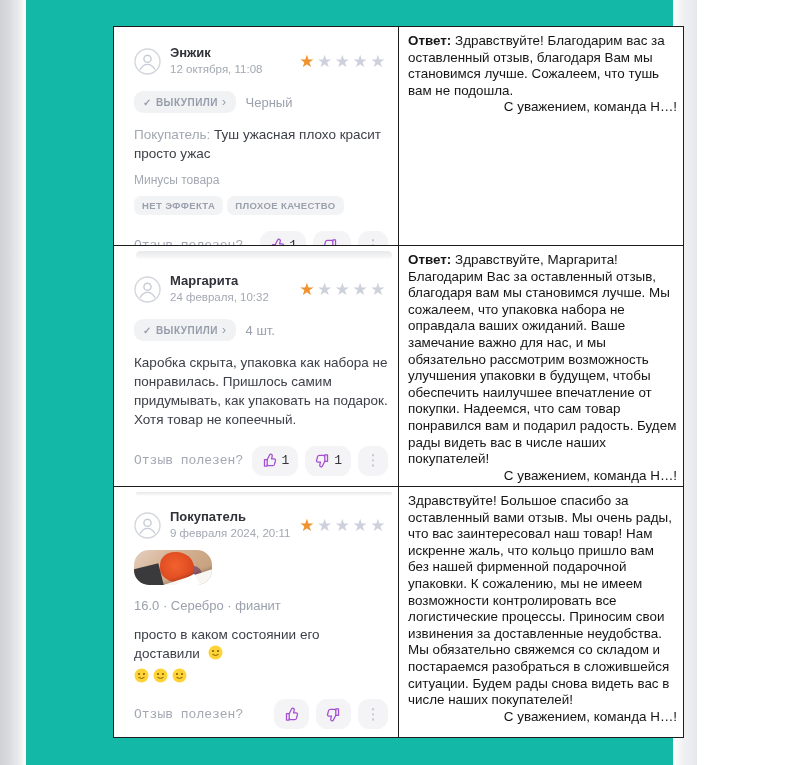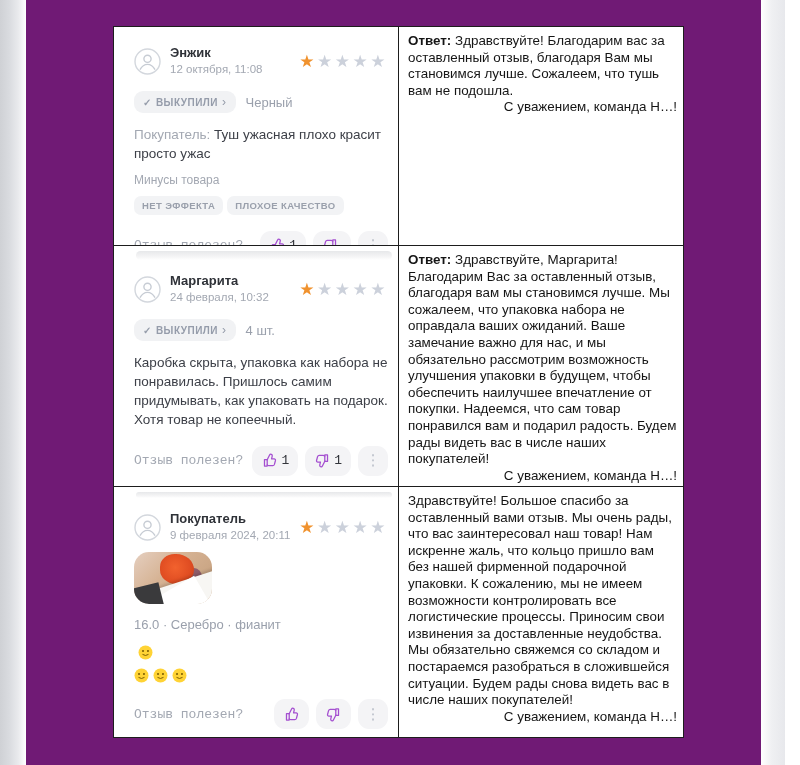--- a/index.html
+++ b/index.html
@@ -1,18 +1,18 @@
 <!DOCTYPE html>
 <html><head>
 <meta charset="utf-8">
 <style>
   * { margin:0; padding:0; box-sizing:border-box; }
   html,body { width:800px; height:765px; }
   body { font-family:"Liberation Sans", sans-serif; background:#ffffff; }
-  .screen { position:relative; width:785px; height:765px; background:#701a75; overflow:hidden; }
+  .screen { position:relative; width:697px; height:765px; background:#14b8a6; overflow:hidden; }
 
   .edge-left { position:absolute; left:0; top:0; bottom:0; width:26px;
     background:linear-gradient(90deg,#cfd1d5 0%,#d9dbdf 35%,#e9eaed 70%,#ffffff 100%); }
   .edge-right { position:absolute; right:0; top:0; bottom:0; width:24px;
     background:linear-gradient(270deg,#e7e8ec 0%,#eff0f2 55%,#ffffff 100%); }
 
   .doc-table { position:absolute; left:113px; top:26px; width:571px; height:712px;
     border:1.5px solid #1d1d1d; display:grid; grid-template-rows:219px 241px auto; background:#fff; }
   .row { display:grid; grid-template-columns:284px 1fr; border-bottom:1.5px solid #1d1d1d; overflow:hidden; }
   .row:last-child { border-bottom:none; }
@@ -217,20 +217,21 @@
         </div>
         <div class="photo">
           <div class="blob2"></div>
           <div class="blob"></div>
           <div class="sheet"></div>
           <div class="sheet2"></div>
           <div class="dark"></div>
         </div>
         <div class="product-info">16.0 · Серебро · фианит</div>
         <div class="rev-text" style="max-width:280px;">
+          <span>просто в каком состоянии его доставили</span>
           <span class="emoji-inline">
               <svg width="15" height="15" viewBox="0 0 20 20">
                 <circle cx="10" cy="10" r="9.3" fill="#FFD335"></circle>
                 <circle cx="6.7" cy="8" r="1.35" fill="#7a5b00"></circle>
                 <circle cx="13.3" cy="8" r="1.35" fill="#7a5b00"></circle>
                 <path d="M6.4 12.8 q3.6 2.7 7.2 0" stroke="#7a5b00" stroke-width="1.3" fill="none" stroke-linecap="round"></path>
               </svg>
             </span>
           <span class="emoji-row">
               <svg width="15" height="15" viewBox="0 0 20 20">

